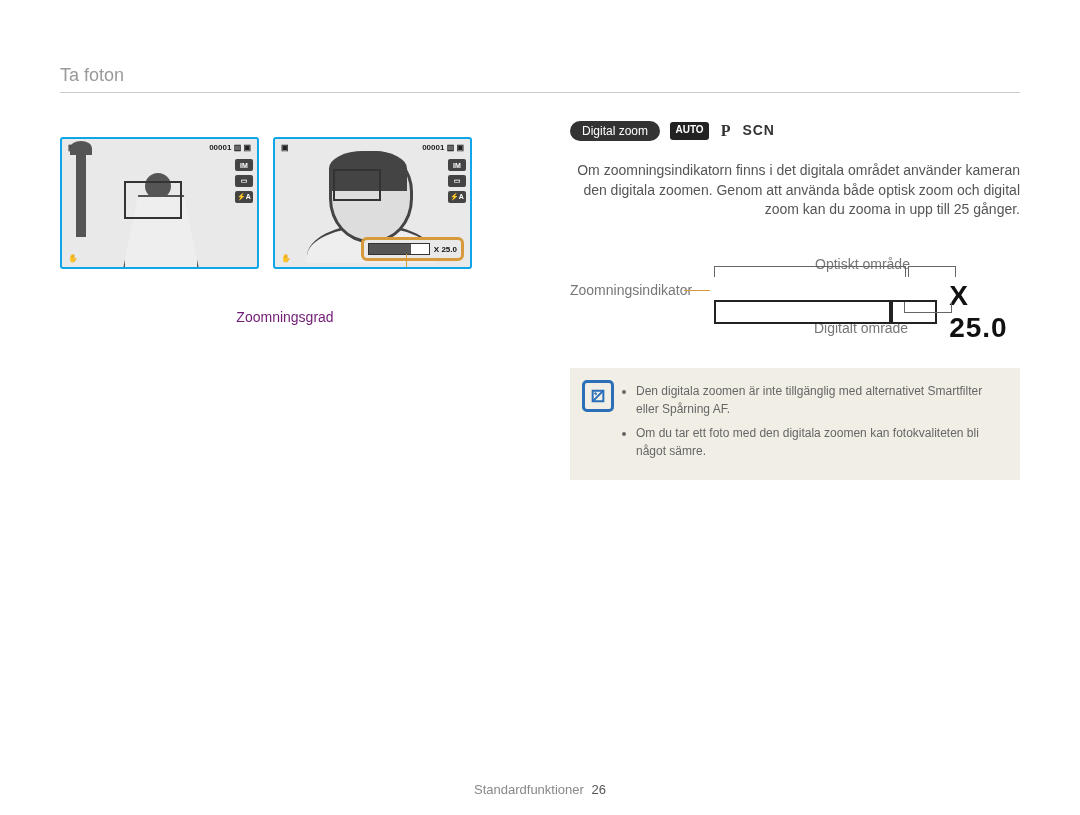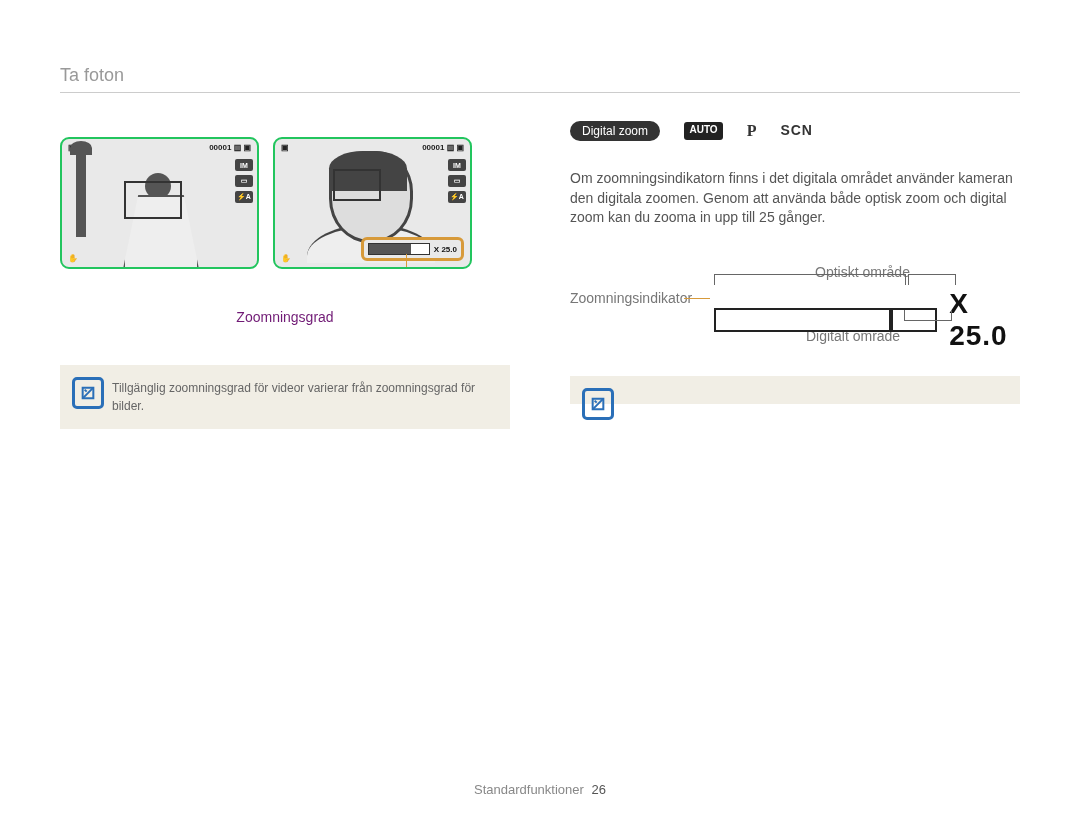--- a/index.html
+++ b/index.html
@@ -41,22 +41,22 @@
     color: #555;
   }
   .screens {
     display: flex;
     gap: 14px;
     margin-top: 16px;
   }
   .lcd {
     width: 195px;
     height: 128px;
-    border: 2px solid #22c55e;
-    border-radius: 9px;
+    border: 2px solid #0ea5e9;
+    border-radius: 3px;
     background: #e9e9e9;
     position: relative;
     overflow: hidden;
   }
   
   .lcd .top-icons, .lcd .right-icons, .lcd .bl {
     position: absolute;
     font-size: 8px;
     color: #222;
     font-weight: bold;
@@ -123,32 +123,32 @@
     border:3px solid #2a6fb8;border-radius:5px;display:flex;align-items:center;justify-content:center;
     color:#2a6fb8;font-weight:bold;font-size:16px;
   }
   .note-icon svg{width:16px;height:16px;stroke:#2a6fb8;stroke-width:3;fill:none;}
 
   
   .pill{
     display:inline-block;background:#333;color:#fff;border-radius:12px;
     padding:3px 12px;font-size:12px;vertical-align:middle;
   }
-  .modes{display:inline-flex;gap:24px;margin-left:20px;vertical-align:middle;}
+  .modes{display:inline-flex;gap:12px;margin-left:6px;vertical-align:middle;}
   .mode-box{background:#222;color:#fff;font-size:10px;font-weight:bold;padding:2px 5px;border-radius:3px;}
   .p-mode{font-family:serif;font-weight:bold;font-size:16px;}
   .scn-mode{font-weight:bold;font-size:14px;letter-spacing:1px;}
-  .right-body{margin-top:28px;}
+  .right-body{margin-top:20px;text-align:right;}
 
   .zoom-diagram{
     margin-top:24px;font-size:14px;color:#777;position:relative;height:96px;
   }
   .zd-label-opt{position:absolute; top:12px; left:245px;}
   .zd-label-ind{position:absolute; top:38px; left:0;}
-  .zd-label-dig{position:absolute; top:76px; left:236px;}
+  .zd-label-dig{position:absolute; top:76px; left:244px;}
   .zd-line1{position:absolute;left:114px;top:46px;width:26px;height:1px;background:#d79a3a;}
   .brackets{position:absolute;top:22px;left:144px;display:flex;align-items:center;}
   .seg{height:10px;border:1px solid #666;border-bottom:none;position:relative;}
   .seg.top{border-bottom:none;border-top:1px solid #666;}
   .seg1t{width:190px;}
   .seg2t{width:46px;}
   .bar-row{position:absolute;top:36px;left:144px;display:flex;align-items:center;}
   .big-bar{height:20px;border:2px solid #222;background:#fff;}
   .bb1{width:190px;}
   .bb2{width:46px;}
@@ -227,30 +227,20 @@
             </div>
           <span class="zoomval">X 25.0</span>
           <div class="zoombar-line"></div>
         </div>
       </div>
     </div>
 
     <div class="caption">Zoomningsgrad</div>
 
 
-    <div class="note-box">
-      <div class="note-icon">
-        <svg viewBox="0 0 24 24">
-            <path d="M4 4h16v16H4z"></path>
-            <path d="M4 20 L20 4"></path>
-            <path d="M7 7l3 3"></path>
-          </svg>
-      </div>
-      <span>Tillgänglig zoomningsgrad för videor varierar från zoomningsgrad för bilder.</span>
-    </div>
   </div>
 
   <div class="col">
     <div>
       <span class="pill">Digital zoom</span>
       <span class="modes">
         <span class="mode-box">AUTO</span>
         <span class="p-mode">P</span>
         <span class="scn-mode">SCN</span>
       </span>
@@ -279,20 +269,24 @@
     </div>
 
     <div class="note-box" style="margin-top:28px">
       <div class="note-icon">
         <svg viewBox="0 0 24 24">
             <path d="M4 4h16v16H4z"></path>
             <path d="M4 20 L20 4"></path>
             <path d="M7 7l3 3"></path>
           </svg>
       </div>
+      <ul class="note-list">
+        <li>Den digitala zoomen är inte tillgänglig med alternativet Smartfilter eller Spårning AF.</li>
+        <li>Om du tar ett foto med den digitala zoomen kan fotokvaliteten bli något sämre.</li>
+      </ul>
     </div>
   </div>
 </div>
 
 <div class="footer">
   <span>Standardfunktioner</span>
   <span class="pg">26</span>
 </div>
 
 </body></html>

